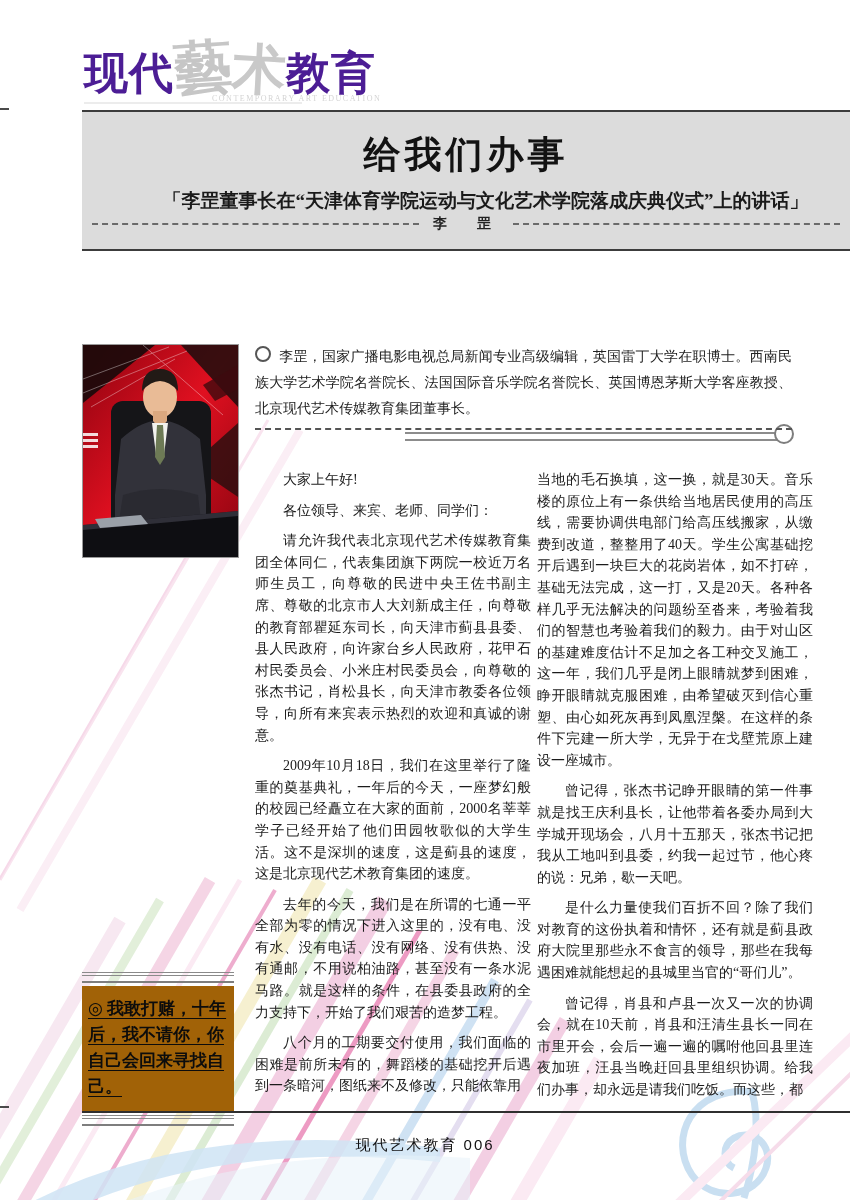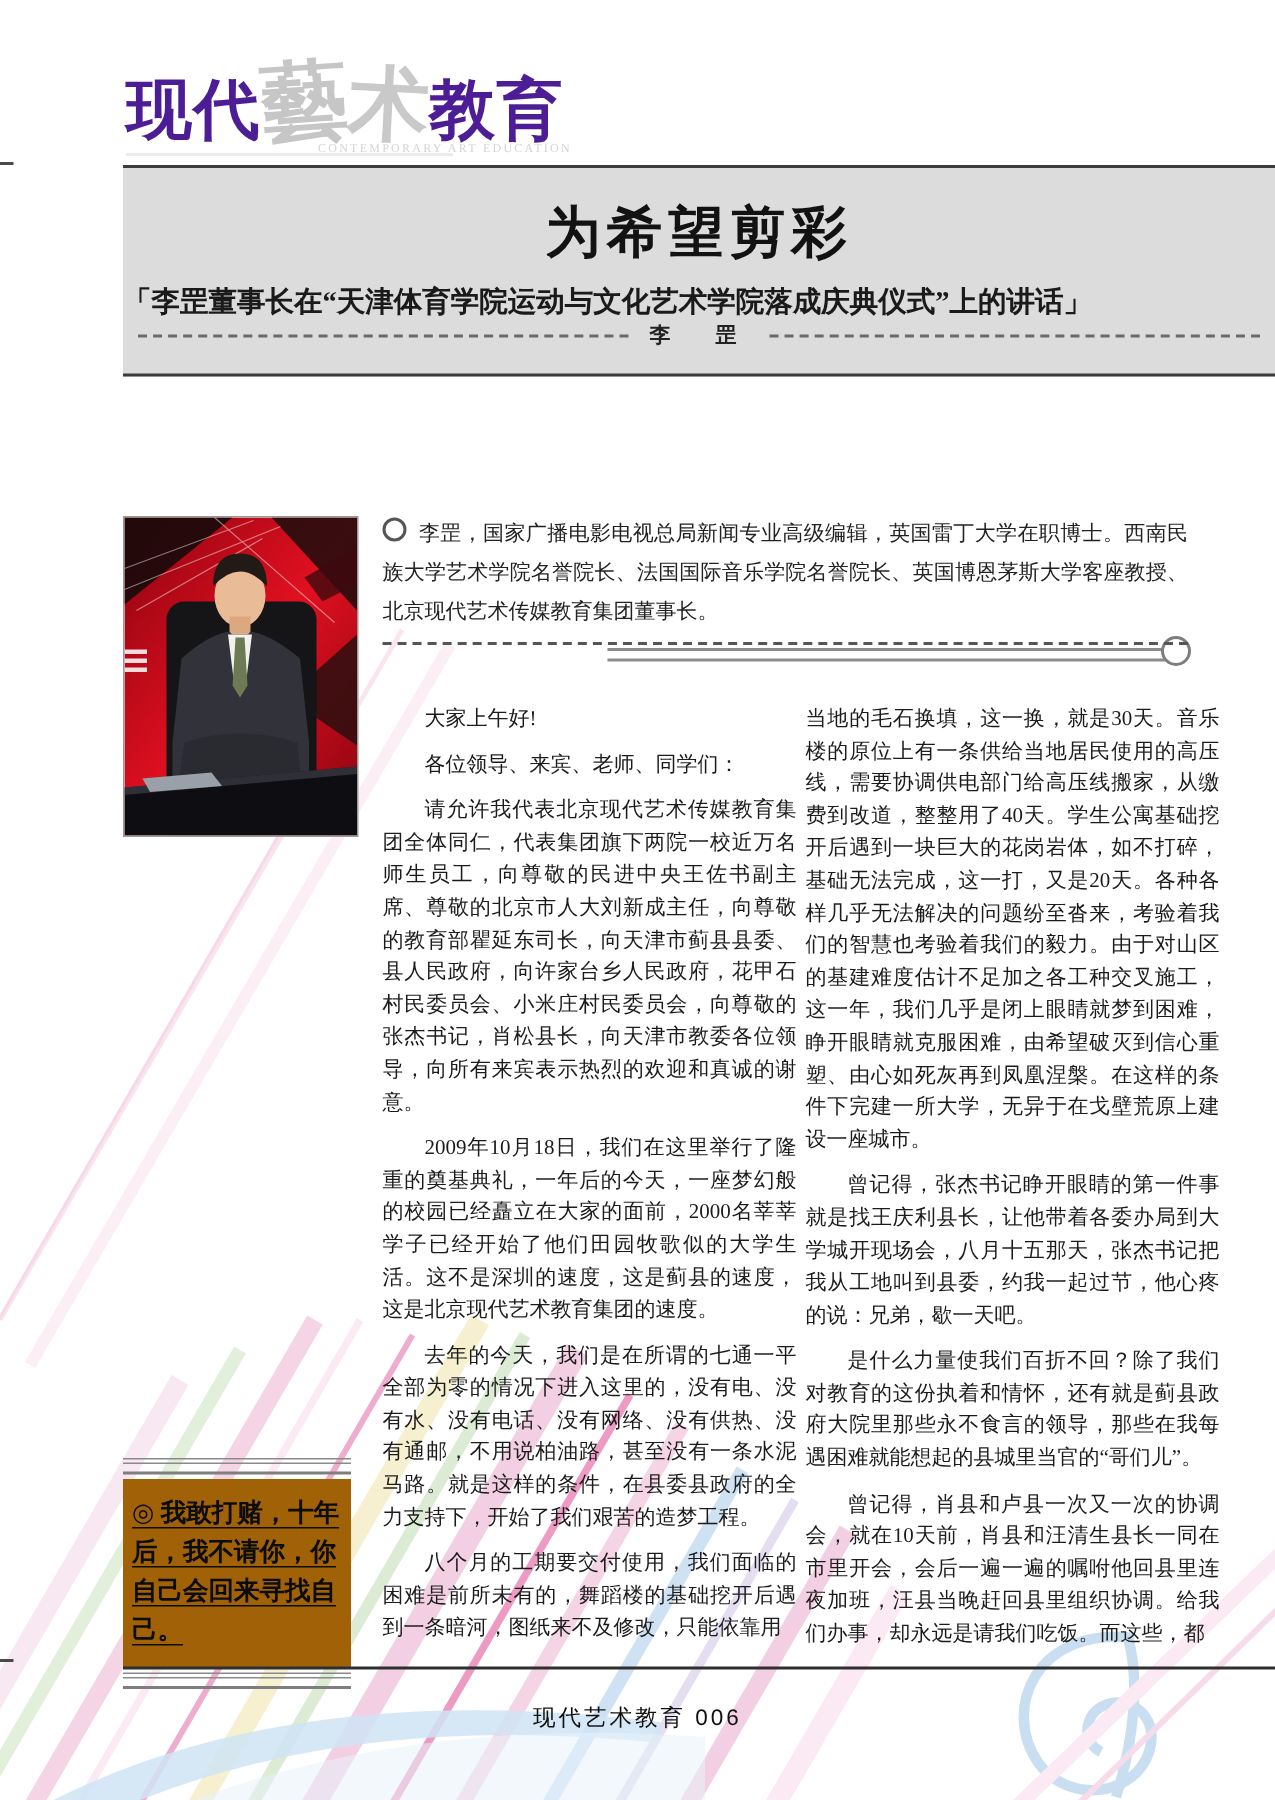--- a/index.html
+++ b/index.html
@@ -14,21 +14,21 @@
   .logo-line{white-space:nowrap;}
   .logo-cn1,.logo-cn4{font-size:44px;font-weight:bold;color:#4c1d95;letter-spacing:1px;}
   .logo-cn2{font-size:58px;font-weight:bold;color:#c6c6c6;display:inline-block;transform:rotate(-4deg);font-family:"Liberation Serif",serif;}
   .logo-cn3{font-size:54px;font-weight:bold;color:#c9c9c9;display:inline-block;transform:rotate(3deg);}
   .logo-en{position:absolute;left:128px;top:64px;font-family:Liberation Serif, serif;font-size:8px;letter-spacing:1.5px;color:#d4d4d4;}
   .logo-underline{position:absolute;left:0px;top:72px;width:218px;height:2px;background:#ececec;}
   .edge-tick{position:absolute;left:0;width:9px;height:2px;background:#4a4a4a;}
   
   .band{position:absolute;left:82px;top:110px;width:768px;height:137px;background:#dcdcdc;border-top:2px solid #3c3c3c;border-bottom:2px solid #3c3c3c;}
   .band .title{margin-top:18px;text-align:center;font-size:37px;font-weight:bold;letter-spacing:4px;color:#121212;}
-  .band .subtitle{margin-top:8px;text-align:left;font-size:19px;font-weight:bold;color:#1a1a1a;}
+  .band .subtitle{margin-top:8px;text-align:center;font-size:19px;font-weight:bold;color:#1a1a1a;padding-left:39px;}
   .author-row{position:absolute;left:10px;right:10px;top:103px;display:flex;align-items:center;text-align:center;}
   .author-dash{flex:1;border-top:2px dashed #6a6a6a;height:0;}
   .author-name{padding:0 14px;font-size:14px;font-weight:bold;letter-spacing:8px;color:#222;}
   
   .portrait{position:absolute;left:82px;top:344px;width:155px;height:212px;border:1px solid #9a9a9a;background:#fff;box-sizing:content-box;}
   .portrait svg{display:block;}
   
   .bio{position:absolute;left:255px;top:344px;width:537px;font-size:14px;line-height:26px;text-align:justify;color:#222;}
   .bio-marker{display:inline-block;width:12px;height:12px;border:2px solid #555;border-radius:50%;vertical-align:-1px;margin-right:8px;background:#fff;}
   .bio-rule{position:absolute;left:150px;right:12px;top:88px;height:5px;border-top:2px solid #8c8c8c;border-bottom:2px solid #8c8c8c;}
@@ -92,21 +92,21 @@
     <span class="logo-line">
       <span class="logo-cn1">现代</span><span class="logo-cn2">藝</span><span class="logo-cn3">术</span><span class="logo-cn1 logo-cn4">教育</span>
     </span>
     <div class="logo-en">CONTEMPORARY ART EDUCATION</div>
     <div class="logo-underline"></div>
   </div>
   <div class="edge-tick" style="top:108px;"></div>
   <div class="edge-tick" style="top:1106px;"></div>
 
   <div class="band">
-    <div class="title">为希望剪彩</div>
+    <div class="title">给我们办事</div>
     <div class="subtitle">「李罡董事长在“天津体育学院运动与文化艺术学院落成庆典仪式”上的讲话」</div>
     <div class="author-row">
       <div class="author-dash"></div>
       <div class="author-name">李　罡</div>
       <div class="author-dash"></div>
     </div>
   </div>
 
   <div class="portrait">
     <svg width="155" height="212" viewBox="0 0 155 212" xmlns="http://www.w3.org/2000/svg">

